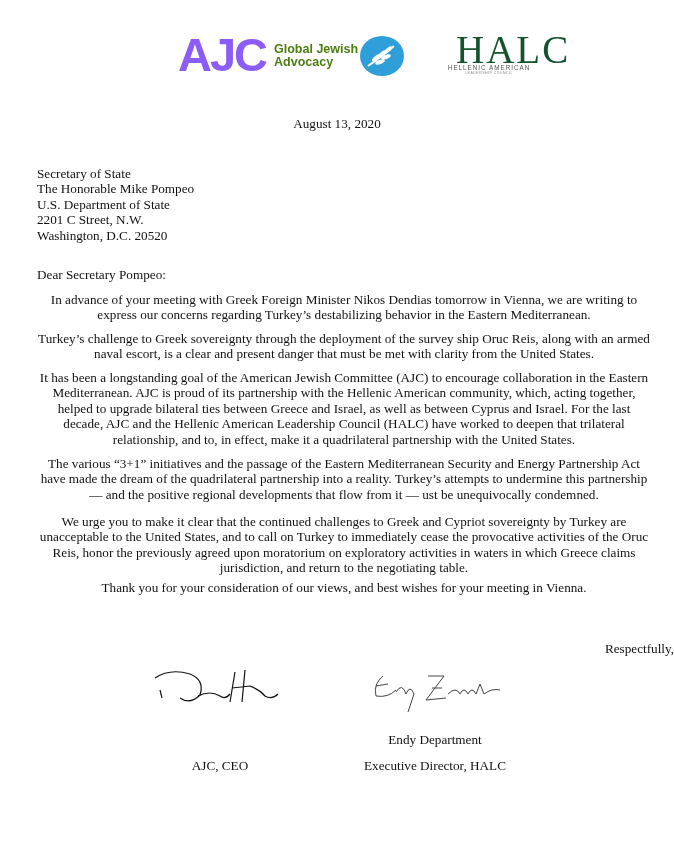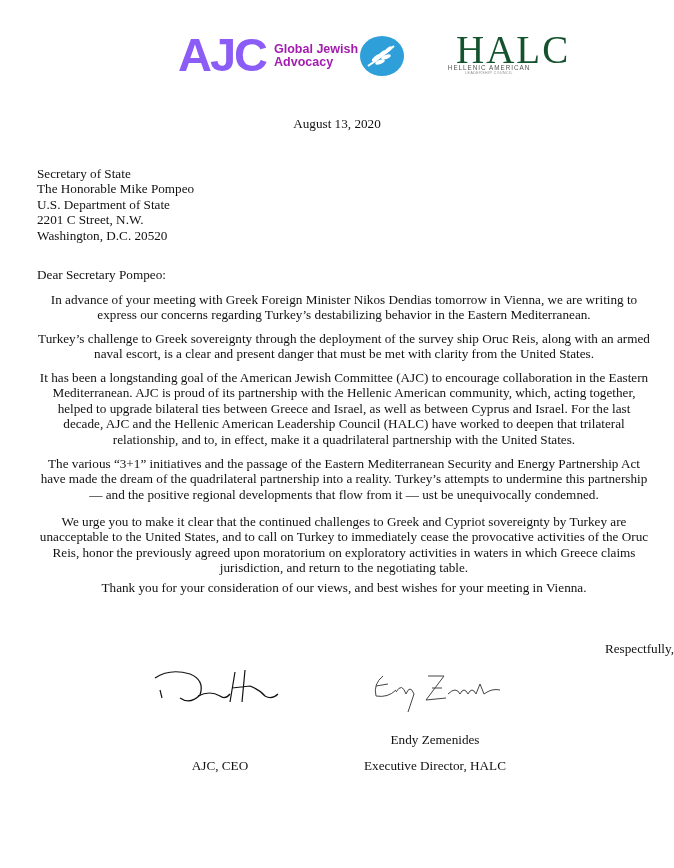--- a/index.html
+++ b/index.html
@@ -2,21 +2,21 @@
 <html><head>
 <meta charset="utf-8">
 <style>
   html, body { margin: 0; padding: 0; background: #ffffff; }
   body { width: 674px; height: 868px; position: relative; overflow: hidden; }
   .page { position: absolute; left: 0; top: 0; width: 674px; height: 868px; background: #fff;
     font-family: "Liberation Serif", serif; color: #111; font-size: 13.2px; line-height: 15.4px; }
   .logos { position: absolute; top: 30px; left: 0; width: 674px; height: 50px; }
   .ajc { position: absolute; left: 178px; top: 2px; height: 46px; display: flex; align-items: center; }
   .ajc-mark { font-family: "Liberation Sans", sans-serif; font-weight: bold; color: #8b5cf6; font-size: 47px; letter-spacing: -2px; line-height: 44px; }
-  .ajc-tag { font-family: "Liberation Sans", sans-serif; font-weight: bold; color: #a21caf; font-size: 12.5px; line-height: 13px; margin-left: 8px; margin-top: 2px; }
+  .ajc-tag { font-family: "Liberation Sans", sans-serif; font-weight: bold; color: #4d7c0f; font-size: 12.5px; line-height: 13px; margin-left: 8px; margin-top: 2px; }
   .halc { position: absolute; left: 360px; top: 4px; height: 44px; display: flex; align-items: center; }
   .halc-circle { width: 44px; height: 40px; border-radius: 50%; background: #2e9fd8; position: relative; }
   .halc-text { margin-left: 4px; display: flex; flex-direction: column; align-items: center; }
   .halc-word { font-family: "Liberation Serif", serif; font-size: 39px; color: #14532d; letter-spacing: 2px; line-height: 28px; margin-left: 48px; }
   .halc-sub { font-family: "Liberation Sans", sans-serif; font-size: 6.3px; color: #555; letter-spacing: 1px; line-height: 7px; }
   .halc-sub2 { font-family: "Liberation Sans", sans-serif; font-size: 3.5px; color: #888; letter-spacing: 0.5px; line-height: 5px; }
   .date { position: absolute; top: 116px; left: 0; width: 674px; text-align: center; }
   .addr { position: absolute; top: 166px; left: 37px; }
   .addr div { height: 15.4px; }
   .salutation { position: absolute; top: 267px; left: 37px; }
@@ -89,16 +89,16 @@
   <div class="sig" style="left:368px; top:664px;">
     <svg width="140" height="50" viewBox="0 0 140 50">
       <path d="M15 12 Q5 20 8 32 Q20 34 28 26 M8 22 L20 20" stroke="#444" stroke-width="1" fill="none"></path>
       <path d="M28 28 Q34 18 38 30 Q42 20 46 30 L40 48" stroke="#444" stroke-width="1" fill="none"></path>
       <path d="M60 12 L76 12 L58 36 L78 34 M64 24 L74 24" stroke="#444" stroke-width="1" fill="none"></path>
       <path d="M80 30 Q88 22 92 30 Q96 22 100 30 Q104 22 108 30 L112 20 L116 30 Q124 24 132 26" stroke="#444" stroke-width="1" fill="none"></path>
     </svg>
   </div>
 
   <div class="sig-title" style="left:120px; top:758px;">AJC, CEO</div>
-  <div class="sig-name" style="left:335px; top:732px;">Endy Zemenides</div>
+  <div class="sig-name" style="left:335px; top:732px;">Endy Department</div>
   <div class="sig-title" style="left:335px; top:758px;">Executive Director, HALC</div>
 
 </div>
 
 </body></html>

